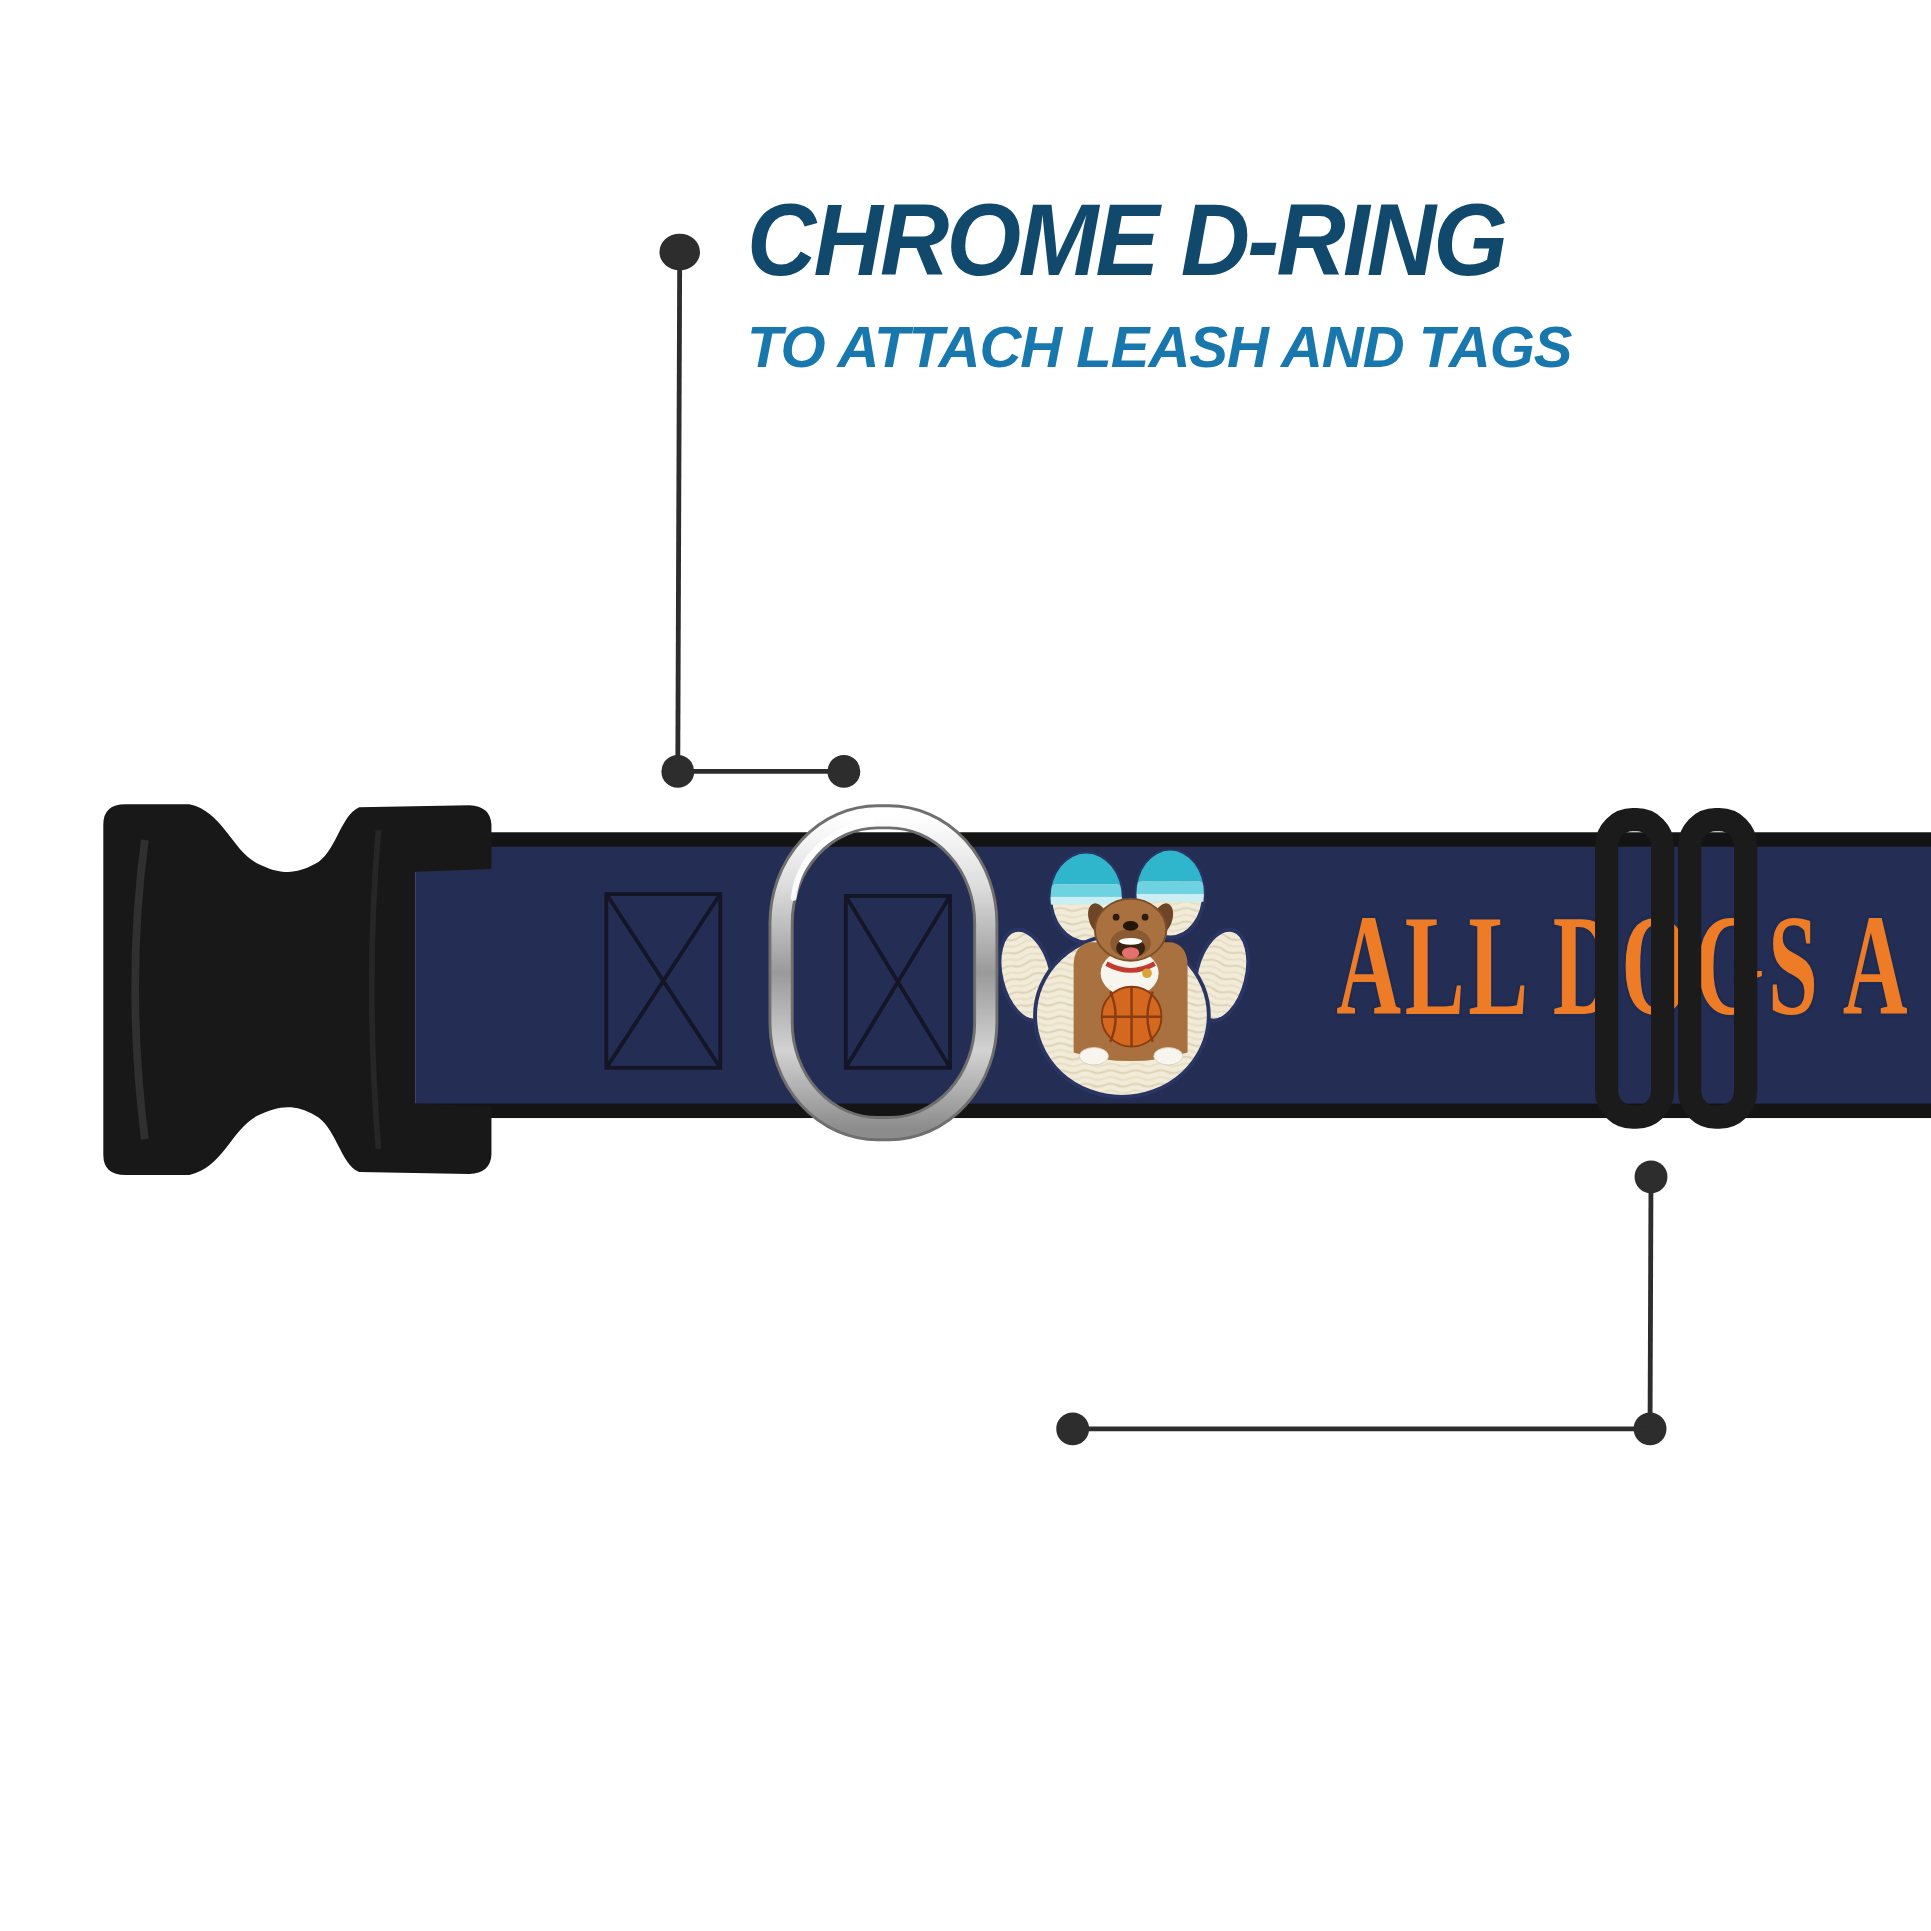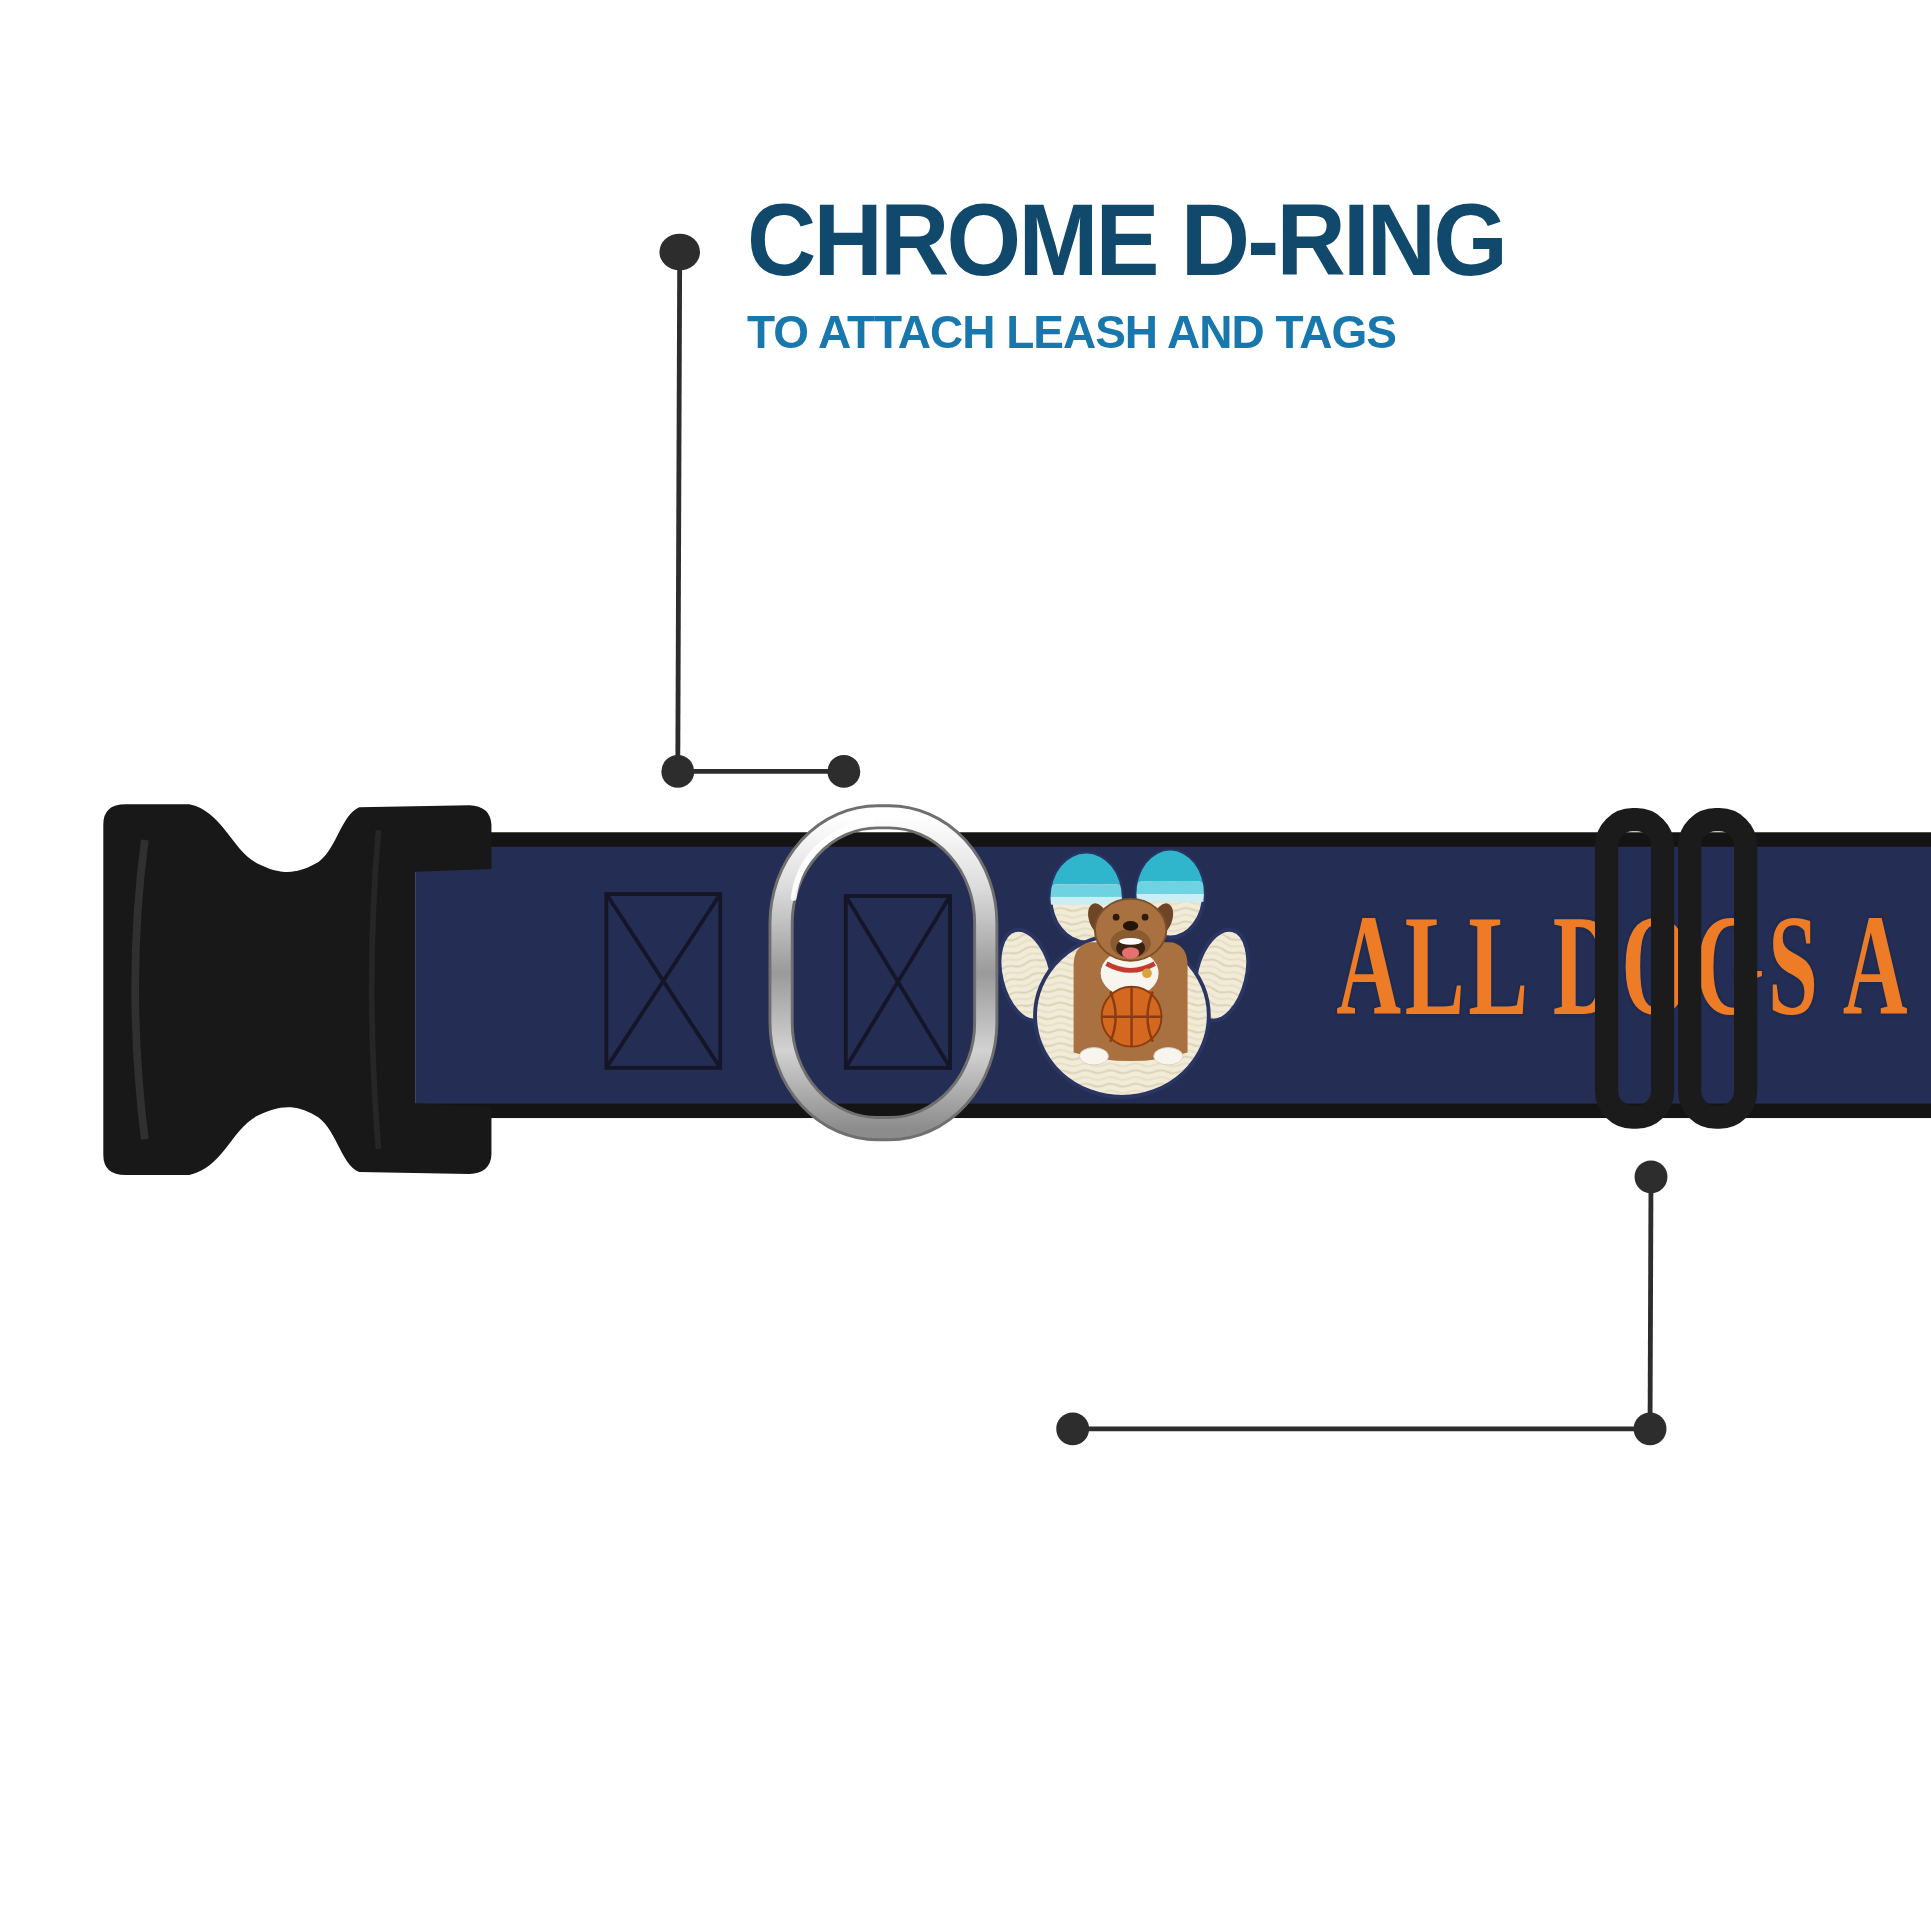--- a/index.html
+++ b/index.html
@@ -3,31 +3,31 @@
 <meta charset="utf-8">
 <style>
   html,body{margin:0;padding:0;}
   body{
     width:1931px;height:1931px;position:relative;overflow:hidden;
     background:#ffffff;
     font-family:"Liberation Sans", sans-serif;
   }
   .stage{position:absolute;inset:0;}
   .scene{position:absolute;left:0;top:0;}
-  .callout{position:absolute;white-space:nowrap;}
+  .callout{position:absolute;white-space:nowrap;font-style:italic;}
   .callout .title{
     margin:0;font-weight:bold;font-size:102px;line-height:1;
     letter-spacing:-2.9px;color:#10496b;
     transform:scaleX(.94);transform-origin:left top;
   }
   .callout .subtitle{
     margin:0;font-weight:bold;line-height:1;color:#1878ad;
   }
   .callout-top{left:747px;top:189px;}
-  .callout-top .subtitle{font-size:46px;margin-top:18px;letter-spacing:-1px;}
+  .callout-top .subtitle{font-size:58px;margin-top:27px;letter-spacing:-1px;}
   .callout-bottom{left:537px;top:1464px;}
   .callout-bottom .subtitle{
     font-size:56px;margin-top:23px;letter-spacing:-1.9px;margin-left:-1.9px;
     transform:scaleX(.88);transform-origin:left top;
   }
   .collar-print{
     font-family:"Liberation Serif", serif;
     font-weight:bold;
   }
 </style>

